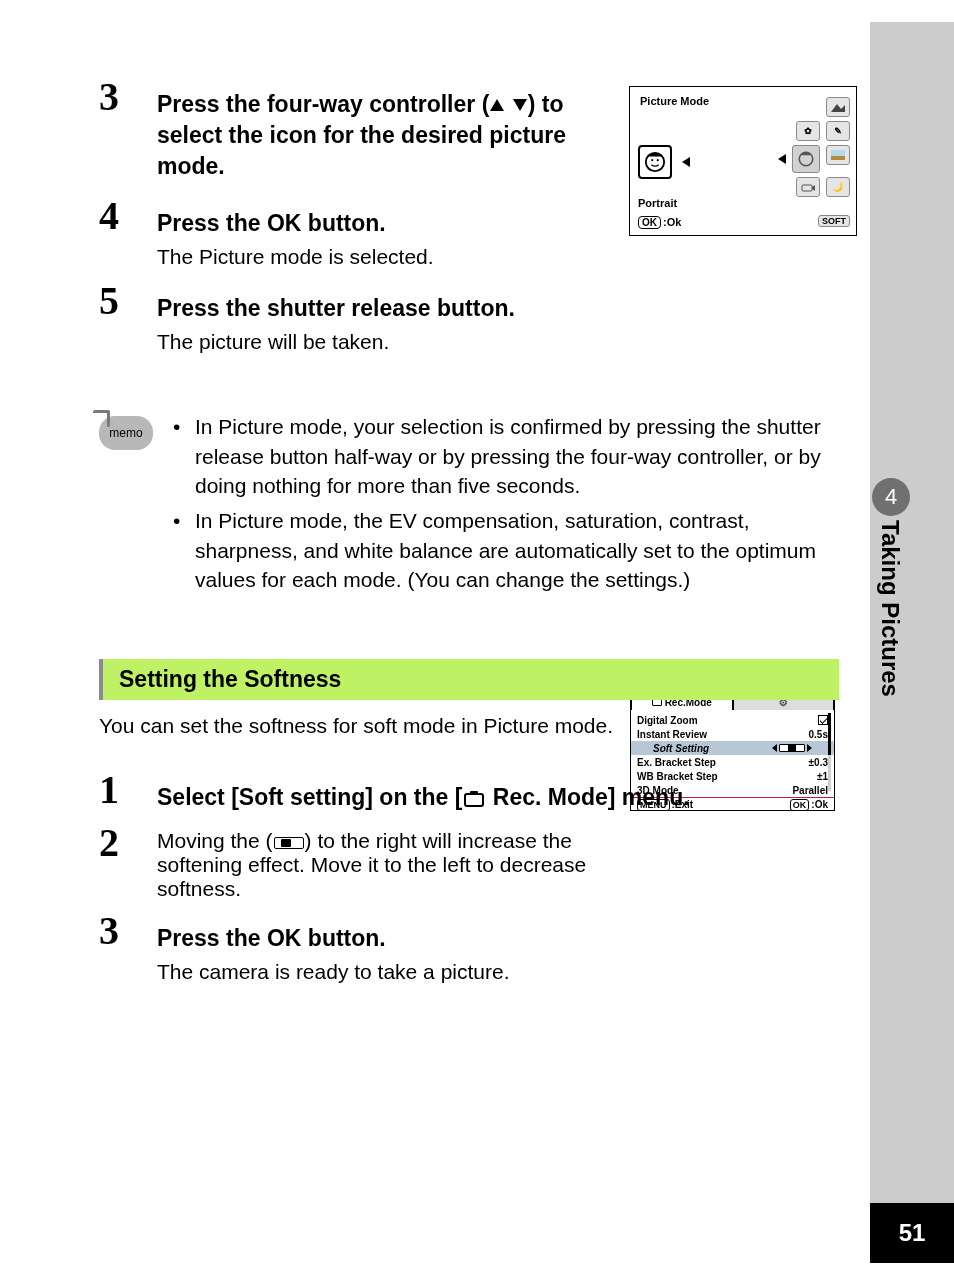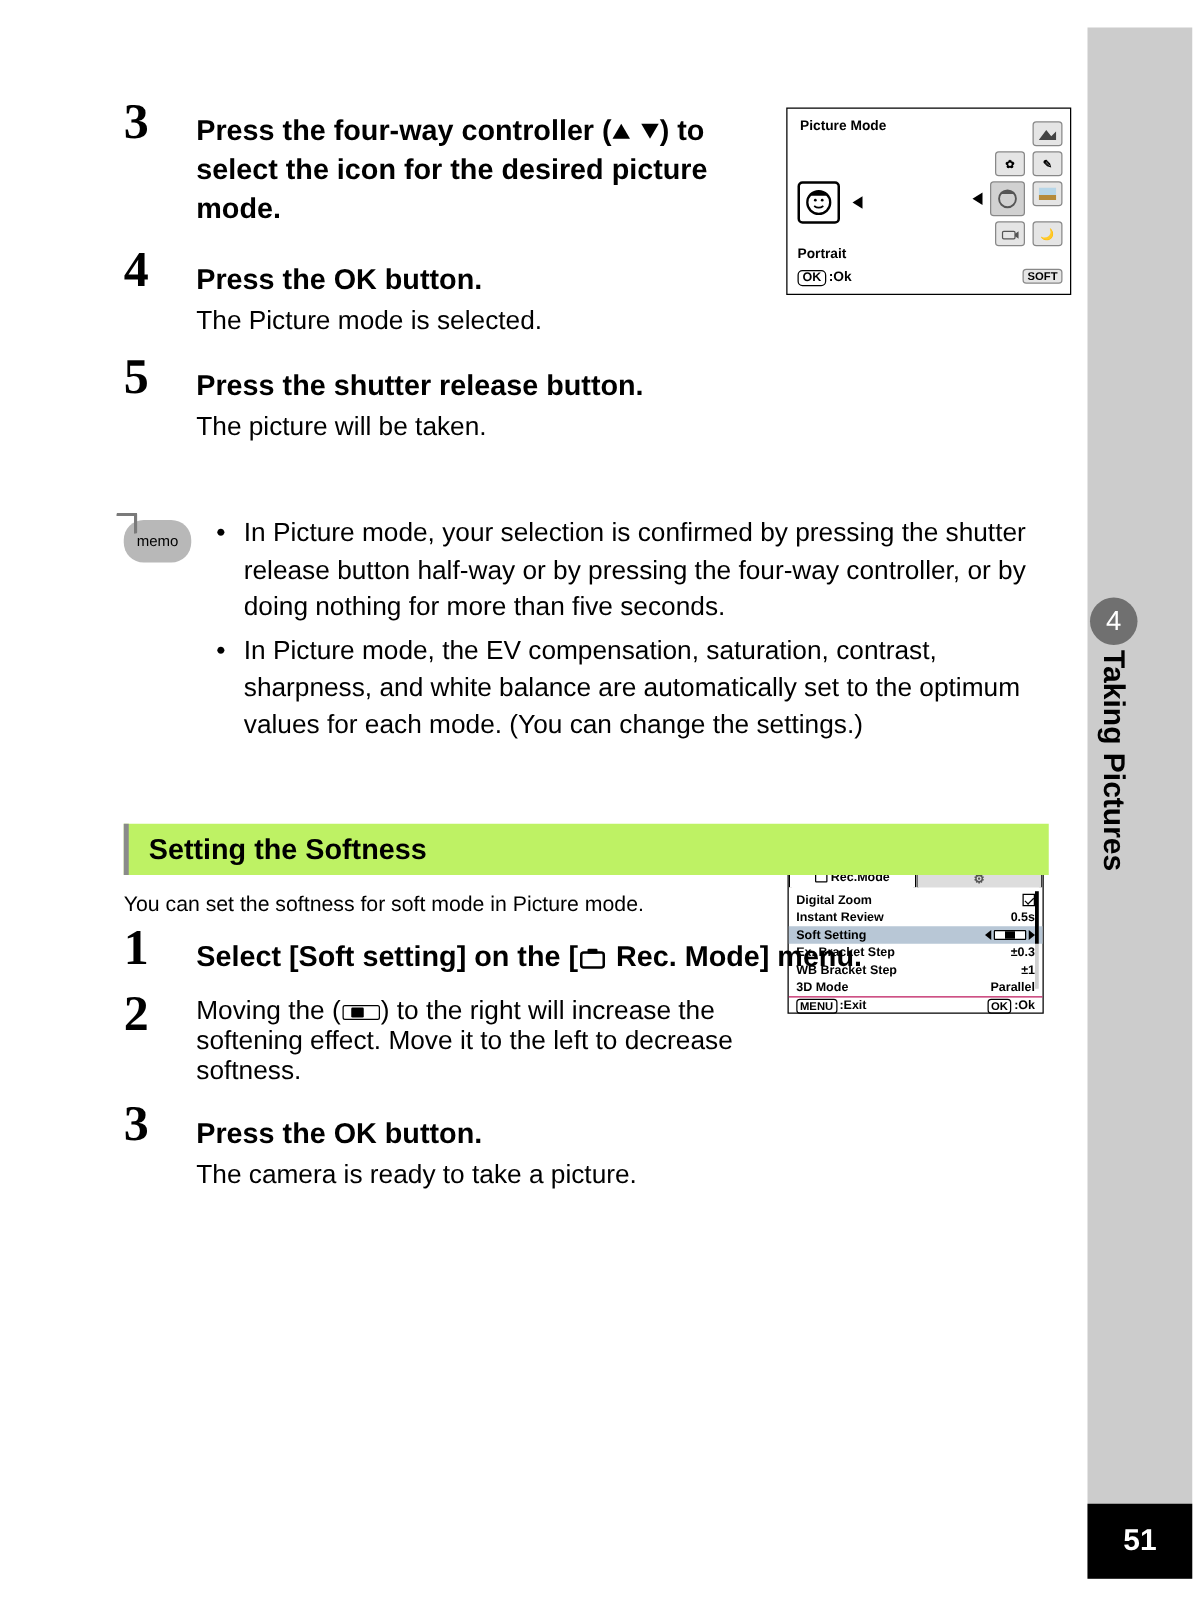--- a/index.html
+++ b/index.html
@@ -16,21 +16,21 @@
   .step-head{font-size:23px;font-weight:bold;line-height:1.35;margin-top:12px;}
   .step-sub{font-size:21px;margin-top:6px;}
   .memo-row{display:flex;margin-top:58px;}
   .memo-icon{width:74px;flex-shrink:0;}
   .memo-bubble{width:54px;height:34px;border-radius:16px;background:#b8b8b8;display:flex;align-items:center;justify-content:center;font-size:12px;position:relative;margin-top:4px;}
   .memo-bubble::before{content:"";position:absolute;left:-6px;top:-6px;width:14px;height:14px;border-left:3px solid #7a7a7a;border-bottom:3px solid #7a7a7a;transform:rotate(180deg);border-radius:2px;}
   .memo-list{flex:1;}
   .memo-list .bullet{display:flex;font-size:21px;line-height:1.4;margin-bottom:6px;}
   .memo-list .bullet .dot{width:22px;flex-shrink:0;}
   .section-bar{margin-top:58px;background:#bef264;padding:7px 16px;font-size:23px;font-weight:bold;border-left:4px solid #8a8a8a;}
-  .intro{font-size:17px;margin-top:14px;margin-bottom:4px;}
+  .intro{font-size:21px;margin-top:14px;margin-bottom:32px;}
   .cam-icon{display:inline-block;width:20px;height:14px;border:2px solid #000;border-radius:3px;position:relative;vertical-align:-2px;margin:0 2px;}
   .cam-icon::before{content:"";position:absolute;top:-4px;left:4px;width:8px;height:4px;background:#000;border-radius:1px;}
   .slider-icon{display:inline-block;width:30px;height:12px;border:1px solid #000;border-radius:2px;vertical-align:-1px;position:relative;margin:0 1px;}
   .slider-icon::before{content:"";position:absolute;left:6px;top:1px;width:10px;height:8px;background:#000;border-radius:1px;}
   .tri{display:inline-block;width:0;height:0;vertical-align:1px;margin:0 1px;}
   .tri.up{border-left:7px solid transparent;border-right:7px solid transparent;border-bottom:12px solid #000;}
   .tri.down{border-left:7px solid transparent;border-right:7px solid transparent;border-top:12px solid #000;}
   .tri.left{border-top:7px solid transparent;border-bottom:7px solid transparent;border-right:12px solid #000;}
   .tri.right{border-top:7px solid transparent;border-bottom:7px solid transparent;border-left:12px solid #000;}
 
@@ -52,21 +52,21 @@
 
   
   .lcd2{position:absolute;left:630px;top:693px;width:205px;height:118px;border:1px solid #000;font-size:11px;font-weight:bold;background:#fff;}
   .lcd2 .tabs{display:flex;height:16px;}
   .lcd2 .tab{flex:1;border:1px solid #000;border-bottom:none;border-top-left-radius:4px;border-top-right-radius:4px;display:flex;align-items:center;justify-content:center;gap:3px;font-size:10px;}
   .lcd2 .tab.inactive{background:#ddd;color:#555;}
   .cam-sm{width:10px;height:7px;border:1px solid #000;border-radius:1px;display:inline-block;position:relative;}
   .cam-sm::before{content:"";position:absolute;top:-2px;left:2px;width:4px;height:2px;background:#000;}
   .lcd2 .rows{padding:3px 6px 0 6px;}
   .lcd2 .row{display:flex;justify-content:space-between;align-items:center;height:14px;font-size:10px;}
-  .lcd2 .row.hl{background:#b8c7d6;margin:0 -6px;padding:0 6px;}
+  .lcd2 .row.hl{background:#b8c7d6;margin:0 -6px;padding:0 22px;font-style:italic;}
   .lcd2 .check{width:10px;height:10px;border:1px solid #000;position:relative;}
   .lcd2 .check::after{content:"";position:absolute;left:1px;top:2px;width:6px;height:3px;border-left:1.5px solid #000;border-bottom:1.5px solid #000;transform:rotate(-45deg);}
   .lcd2 .sl{width:26px;height:8px;border:1px solid #000;border-radius:1px;position:relative;background:#fff;}
   .lcd2 .sl::before{content:"";position:absolute;left:8px;top:0;width:8px;height:6px;background:#000;}
   .lcd2 .sl-wrap{display:flex;align-items:center;gap:2px;}
   .lcd2 .tri-sm-l{width:0;height:0;border-top:4px solid transparent;border-bottom:4px solid transparent;border-right:5px solid #000;}
   .lcd2 .tri-sm-r{width:0;height:0;border-top:4px solid transparent;border-bottom:4px solid transparent;border-left:5px solid #000;}
   .lcd2 .foot{border-top:1px solid #be185d;display:flex;padding:1px 6px;font-size:10px;}
   .lcd2 .pill{border:1px solid #000;border-radius:3px;padding:0 2px;margin-right:2px;font-size:9px;}
   .lcd2 .foot .sp{flex:1;}

